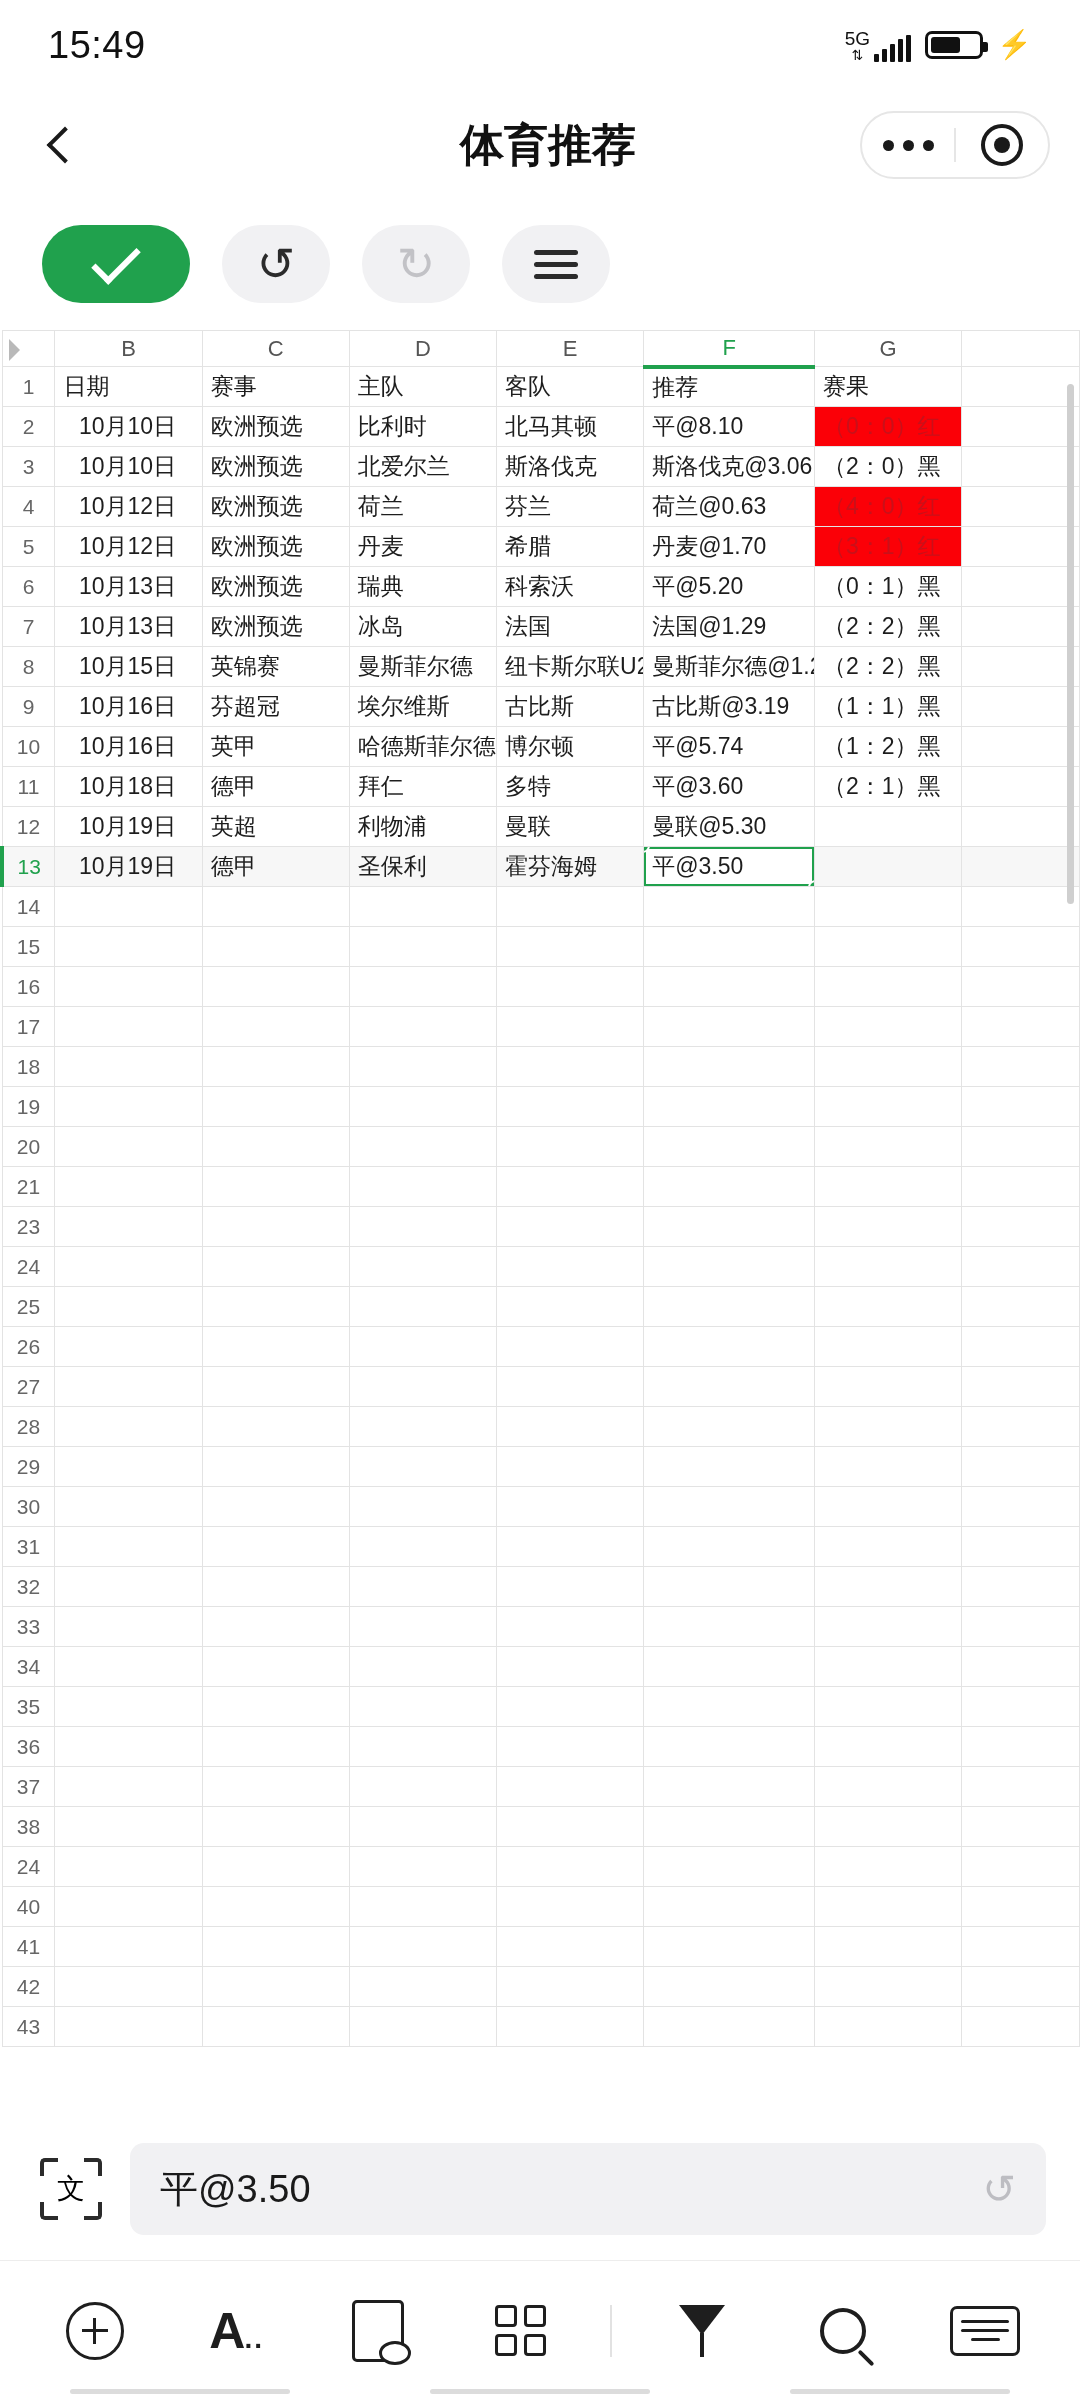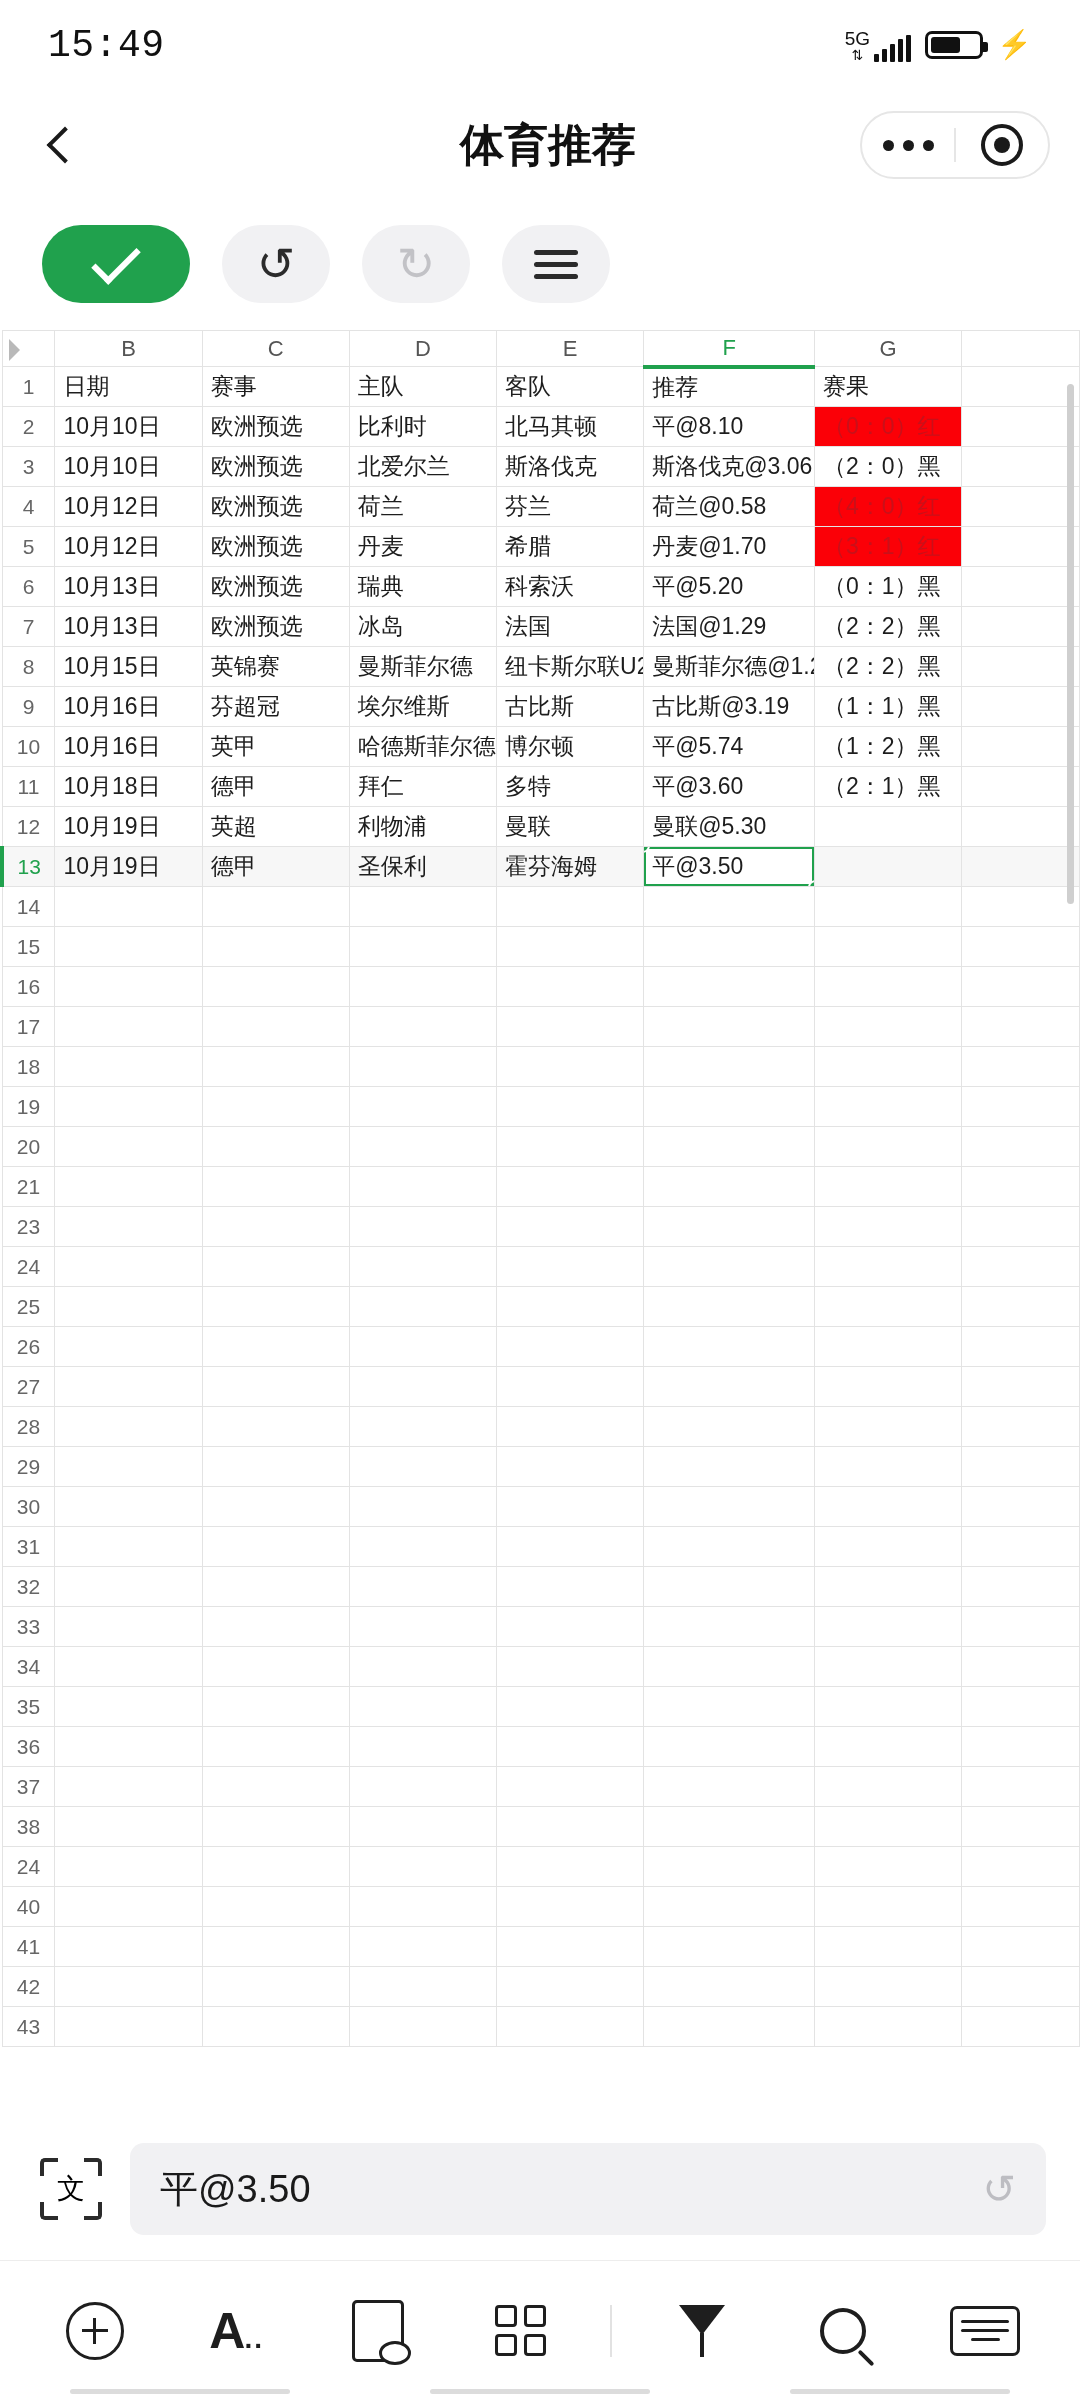--- a/index.html
+++ b/index.html
@@ -9,21 +9,21 @@
     font-family: "Liberation Sans", sans-serif;
     overflow: hidden;
   }
   #app { position: relative; width: 1080px; height: 2400px; background:#fff; }
 
   
   .statusbar {
     height: 90px; display:flex; align-items:center; justify-content:space-between;
     padding: 0 48px;
   }
-  .status-time { font-size: 38px; color:#111; letter-spacing:0.5px;font-family:Liberation Mono, monospace; }
+  .status-time { font-size: 38px; color:#111; letter-spacing:0.5px; }
   .status-right { display:flex; align-items:center; gap:14px; }
   .signal-wrap { display:flex; align-items:flex-end; gap:4px; }
   .net-label { font-size:19px; line-height:1; color:#111; text-align:center; }
   .net-label small { display:block; font-size:14px; }
   .bars { display:flex; align-items:flex-end; gap:3px; height:26px; }
   .bars i { width:5px; background:#111; border-radius:1px; display:block; }
   .bars i:nth-child(1){height:8px}
   .bars i:nth-child(2){height:13px}
   .bars i:nth-child(3){height:18px}
   .bars i:nth-child(4){height:23px}
@@ -64,21 +64,21 @@
   .sheet { position:absolute; left:0; right:0; top:330px; bottom:282px; overflow:hidden; background:#fff; }
   table.grid { border-collapse:collapse; table-layout:fixed; width:1080px; }
   table.grid td, table.grid th { border:1px solid #e3e3e3; font-weight:400; }
   .corner { width:36px; height:36px; background:#fff; position:relative; border:1px solid #e3e3e3;}
   .corner::after{content:"";position:absolute;left:6px;top:8px;border-left:11px solid #b9b9b9;border-top:11px solid transparent;border-bottom:11px solid transparent;}
   .colhdr { height:36px; text-align:center; font-size:22px; color:#555; background:#fff; }
   .colhdr.sel { border-bottom:4px solid #20a14d; color:#20a14d; }
   .rowhdr { width:36px; text-align:center; font-size:21px; color:#666; background:#fff; }
   .rowhdr.sel { color:#20a14d; border-left:4px solid #20a14d;margin-top:27px;}
   td.cell { height:40px; font-size:23px; color:#1d1d1d; padding:0 8px; white-space:nowrap; overflow:hidden; }
-  td.cell.num { text-align:left; padding-right:10px; }
+  td.cell.num { text-align:center; padding-right:10px; }
   td.cell.redtext { background:#fb0007; color:#c9101a; }
   tr.selrow td { background:#f7f7f7; }
   td.active { position:relative; background:#fff !important; }
   .active-box { position:absolute; left:-1px; top:-1px; right:-1px; bottom:-1px; border:3px solid #20a14d; pointer-events:none;}
   .handle { position:absolute; width:15px; height:15px; background:#20a14d; border:2px solid #fff; border-radius:50%; }
   .handle.tl { left:-9px; top:-9px; }
   .handle.br { right:-9px; bottom:-9px; }
   .vscroll { position:absolute; right:6px; top:54px; width:7px; height:520px; background:#cfcfcf; border-radius:4px;}
 
   
@@ -245,21 +245,21 @@
           <td class="cell">（2：0）黑</td>
           <td class="cell"></td>
         </tr>
 
         <tr>
           <td class="rowhdr">4</td>
           <td class="cell num">10月12日</td>
           <td class="cell">欧洲预选</td>
           <td class="cell">荷兰</td>
           <td class="cell">芬兰</td>
-          <td class="cell">荷兰@0.58</td>
+          <td class="cell">荷兰@0.63</td>
           <td class="cell redtext">（4：0）红</td>
           <td class="cell"></td>
         </tr>
 
         <tr>
           <td class="rowhdr">5</td>
           <td class="cell num">10月12日</td>
           <td class="cell">欧洲预选</td>
           <td class="cell">丹麦</td>
           <td class="cell">希腊</td>

